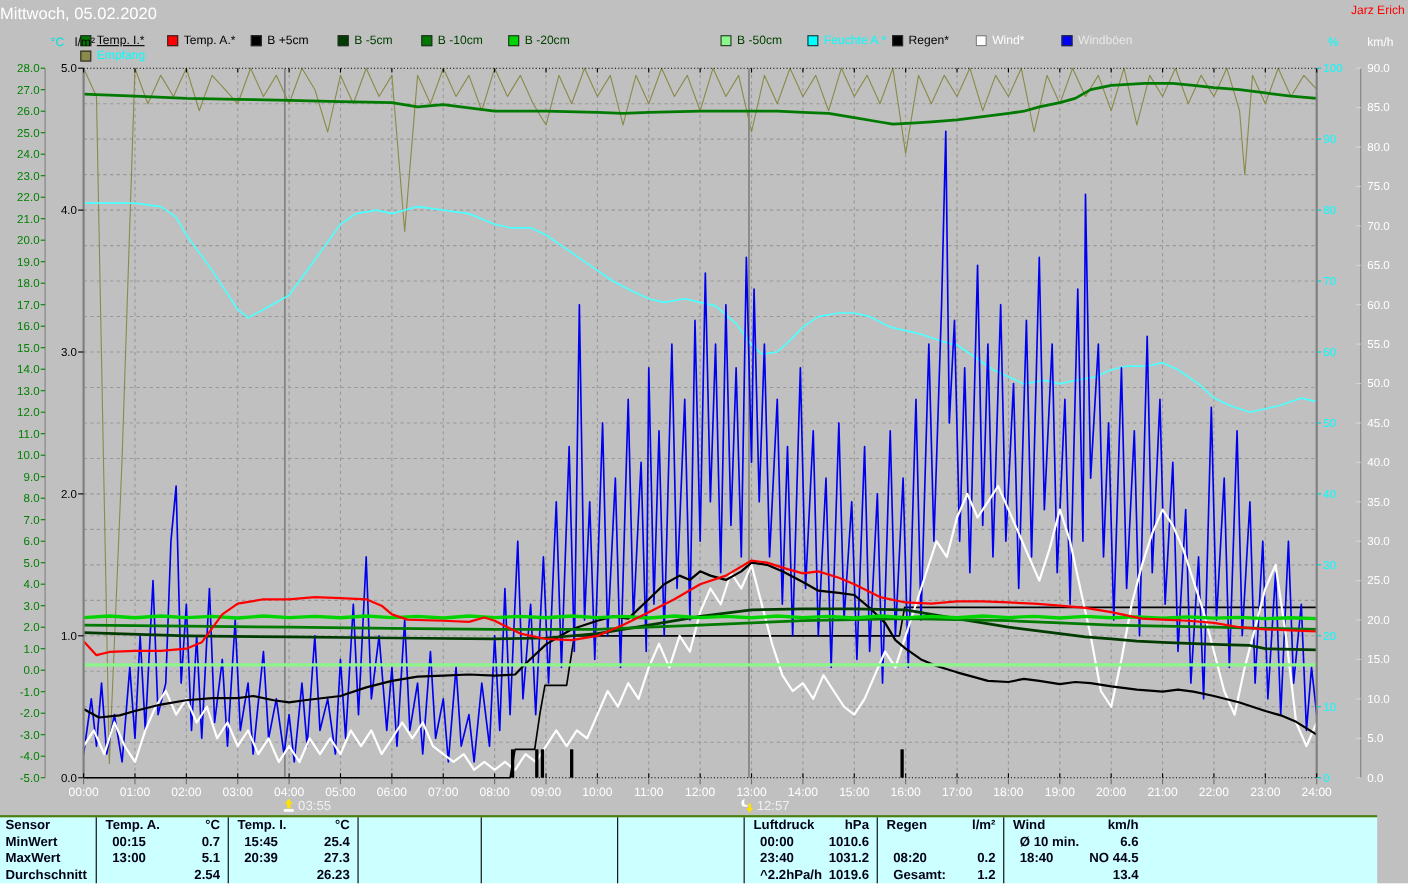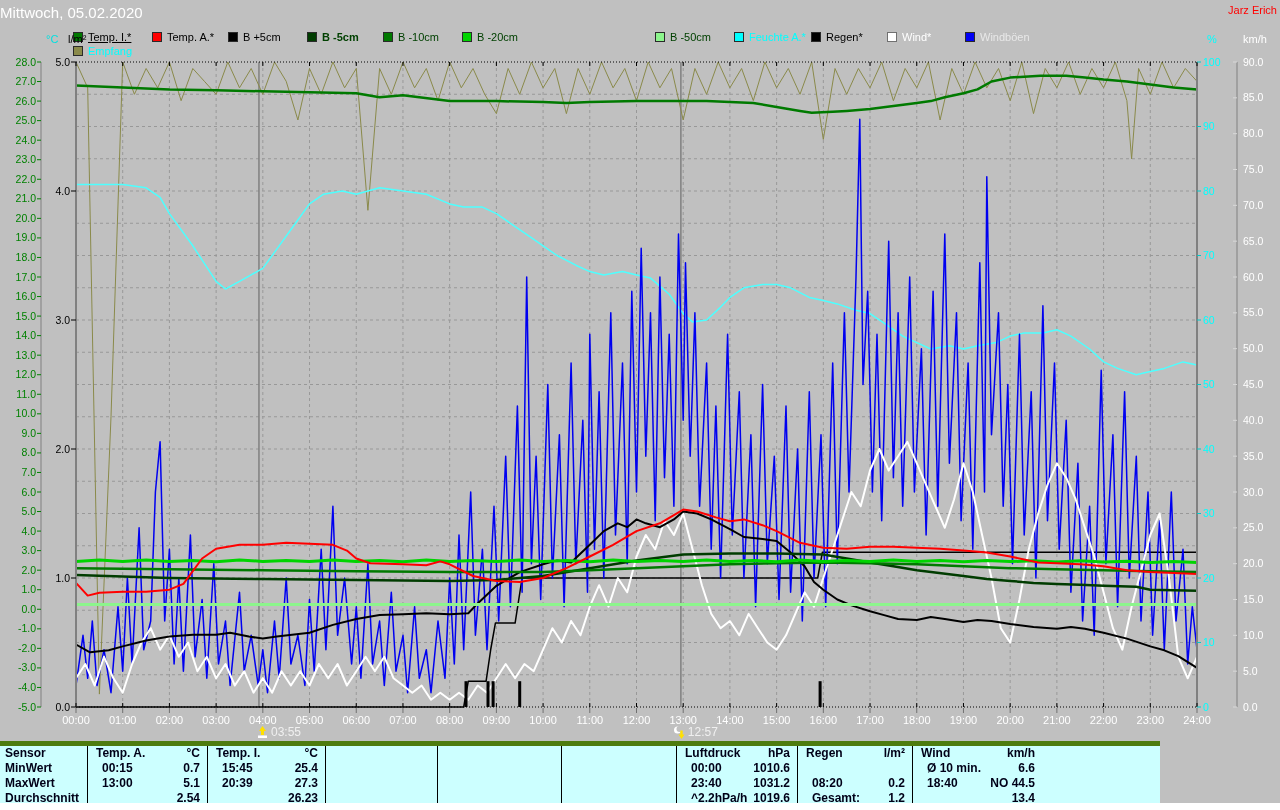--- a/index.html
+++ b/index.html
@@ -19,22 +19,22 @@
   .u-pct{left:1207px;top:33px;color:#00ffff;}
   .u-kmh{left:1243px;top:33px;color:#ffffff;}
   
   #chartsvg{position:absolute;left:0;top:0;}
   #chartsvg text{font-family:"Liberation Sans", sans-serif;}
   
   .marker{position:absolute;top:725px;display:flex;align-items:center;color:#f0f0f0;font-size:12px;}
   .m1{left:252px;} .m2{left:669px;align-items:flex-end;}
   .micon{width:13px;height:13px;margin-right:2px;}
   
-  .wtable{position:absolute;left:0;top:741px;width:1160px;height:62px;background:#ccffff;
-          border-top:5px solid #4d7c0f;color:#000018;font-weight:bold;font-size:12px;}
+  .wtable{position:absolute;left:0;top:741px;width:1252px;height:62px;background:#ccffff;
+          border-top:2px solid #4d7c0f;color:#000018;font-weight:bold;font-size:12px;}
   .tcol{position:absolute;top:0;height:62px;}
   .bl{border-left:1px solid #000;}
   .c0{left:0;width:87px;} .c1{left:87px;width:120px;} .c2{left:207px;width:118px;}
   .c3{left:325px;width:112px;} .c4{left:437px;width:124px;} .c5{left:561px;width:115px;}
   .c6{left:676px;width:121px;} .c7{left:797px;width:115px;} .c8{left:912px;width:130px;}
   .trow{position:relative;height:15px;line-height:15px;white-space:nowrap;}
   .trow .tt{position:absolute;left:14px;} .trow .tv{position:absolute;right:8px;}
   .trow .hn{position:absolute;left:8px;} .trow .hu{position:absolute;right:8px;}
   .c0 .trow span{position:absolute;left:5px;}
   .bottomstrip{position:absolute;left:0;top:803px;width:1280px;height:7px;background:#ffffff;}
@@ -55,21 +55,21 @@
       <div class="litem" style="left: 152px; top: 31px;">
         <span class="lsq" style="background: rgb(255, 0, 0);"></span>
         <span class="llab" style="color: rgb(0, 0, 0);">Temp. A.*</span>
       </div>
       <div class="litem" style="left: 228px; top: 31px;">
         <span class="lsq" style="background: rgb(0, 0, 0);"></span>
         <span class="llab" style="color: rgb(0, 0, 0);">B +5cm</span>
       </div>
       <div class="litem" style="left: 307px; top: 31px;">
         <span class="lsq" style="background: rgb(0, 60, 0);"></span>
-        <span class="llab" style="color: rgb(0, 64, 0); font-weight: bold;">B -5cm</span>
+        <span class="llab" style="color: rgb(0, 64, 0);">B -5cm</span>
       </div>
       <div class="litem" style="left: 383px; top: 31px; text-align: right;">
         <span class="lsq" style="background: rgb(0, 120, 0);"></span>
         <span class="llab" style="color: rgb(0, 64, 0);">B -10cm</span>
       </div>
       <div class="litem" style="left: 462px; top: 31px;">
         <span class="lsq" style="background: rgb(0, 212, 0);"></span>
         <span class="llab" style="color: rgb(0, 64, 0);">B -20cm</span>
       </div>
       <div class="litem" style="left: 655px; top: 31px;">

